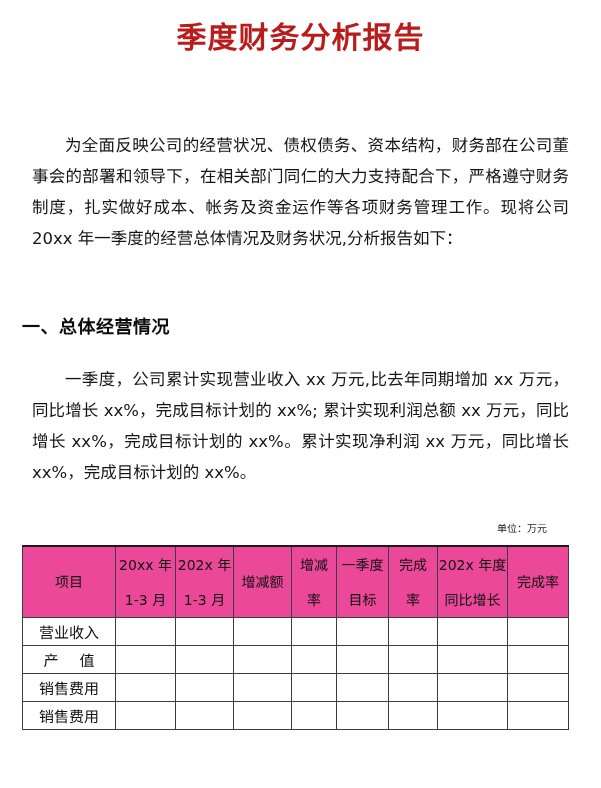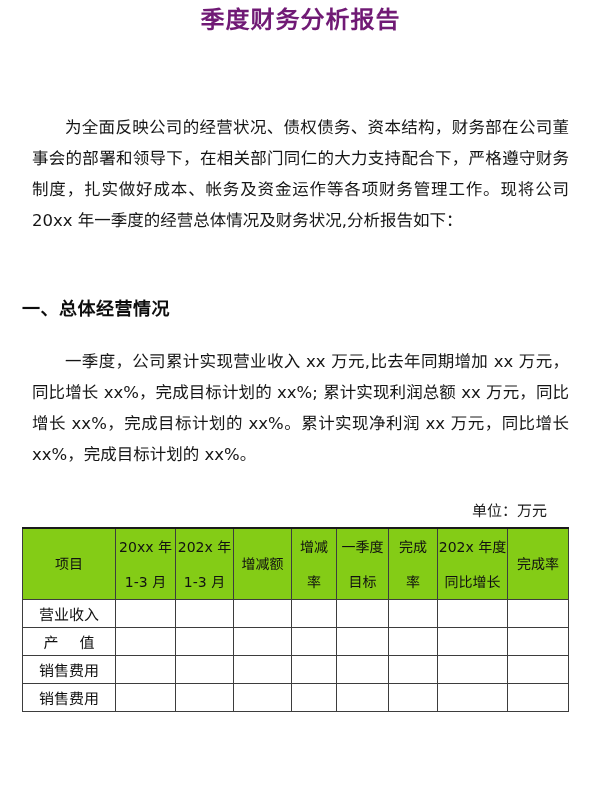--- a/index.html
+++ b/index.html
@@ -18,25 +18,26 @@
   .page {
     position: relative;
     width: 601px;
     height: 788px;
     box-sizing: border-box;
     padding: 0 22px;
   }
 
   .doc-title {
     margin: 0;
+    padding-top: 18px;
     text-align: center;
-    font-size: 24px;
+    font-size: 30px;
     line-height: 40px;
     font-weight: bold;
-    color: #701a75;
+    color: #b91c1c;
     letter-spacing: 1px;
   }
 
   .spacer-after-title { height: 62px; }
 
   .body-par {
     margin: 10px;
     font-size: 16.5px;
     line-height: 31px;
     text-align: justify;
@@ -56,21 +57,21 @@
     letter-spacing: 0.5px;
   }
 
   .spacer-after-heading { height: 14px; }
 
   .unit-line {
     margin: 0;
     padding-top: 20px;
     padding-right: 32px;
     text-align: right;
-    font-size: 15px;
+    font-size: 10px;
     line-height: 22px;
     color: #1a1a1a;
   }
 
   
   .data-table {
     margin-top: 5px;
     width: 546px;
     border-collapse: collapse;
     table-layout: fixed;
@@ -79,21 +80,21 @@
   }
   .data-table th,
   .data-table td {
     border: 1px solid #3d3d3d;
     padding: 0;
     text-align: center;
     vertical-align: middle;
     font-weight: normal;
   }
   .data-table thead th {
-    background: #84cc16;
+    background: #ec4899;
     height: 70px;
     line-height: 20px;
     font-size: 14px;
     border-top: 2px solid #1a1a1a;
     border-bottom: 1px solid #3d3d3d;
   }
   .hdr-two-line .l1 { display: block; }
   .hdr-two-line .l2 { display: block; margin-top: 15px; }
 
   .data-table tbody td {

